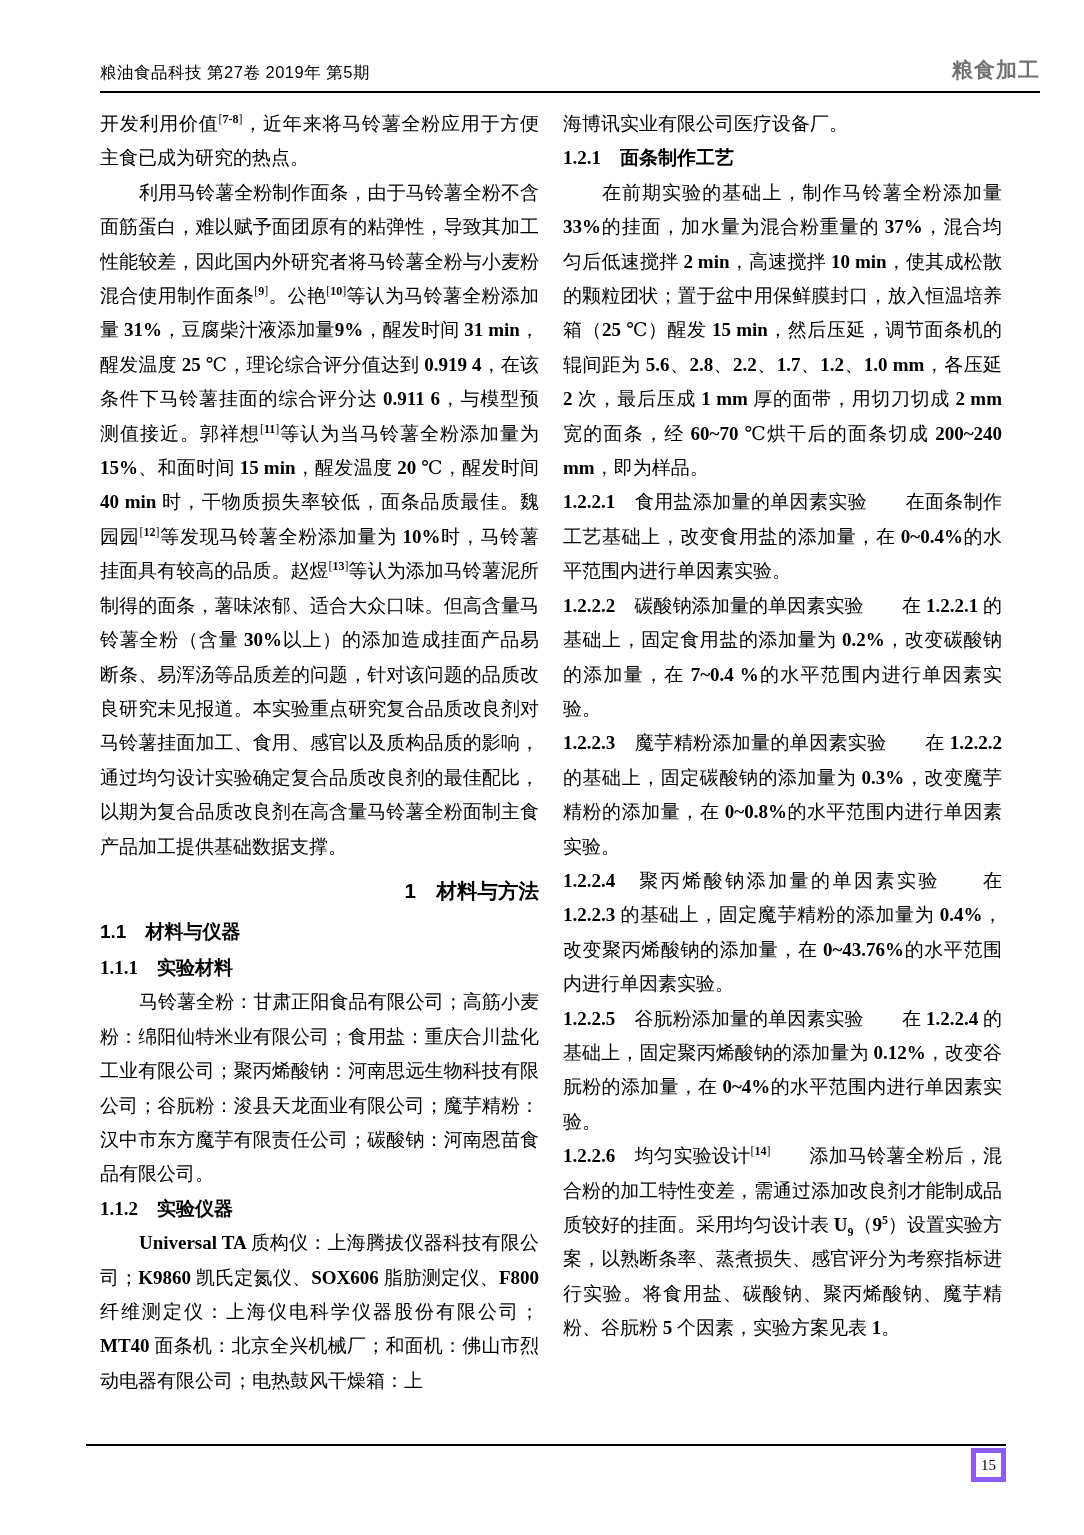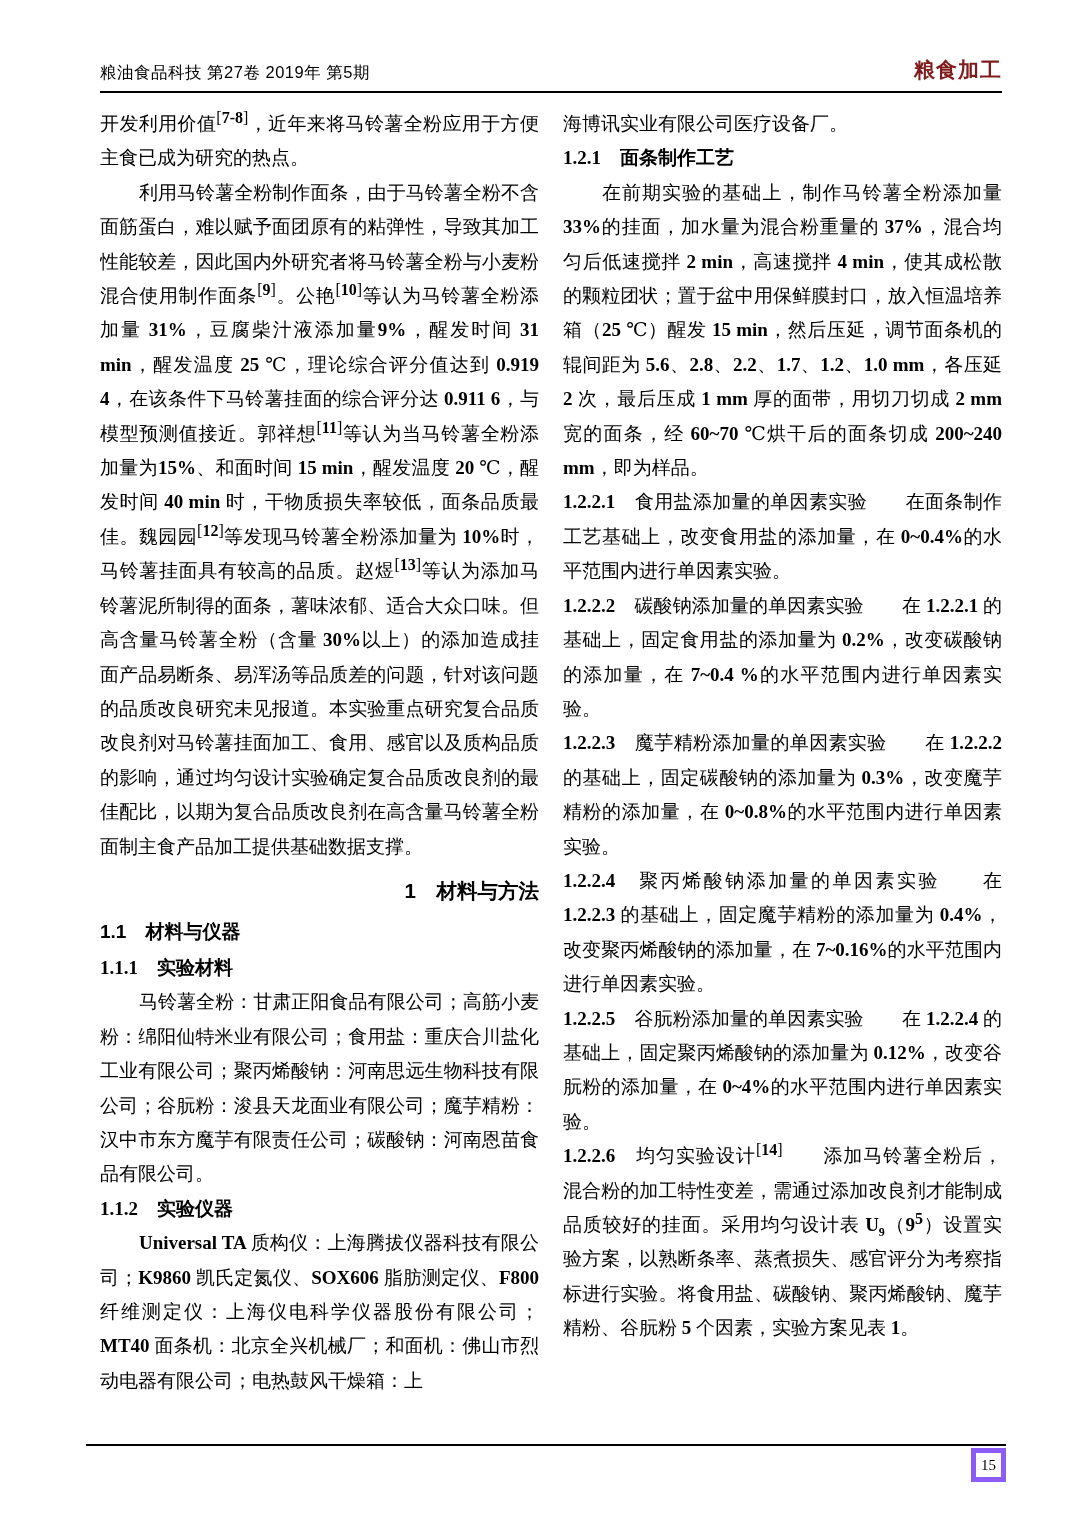--- a/index.html
+++ b/index.html
@@ -3,21 +3,21 @@
 <meta charset="utf-8">
 <style>
   html,body{margin:0;padding:0;background:#ffffff;}
   .page{
     position:relative;
     width:1084px;height:1535px;
     box-sizing:border-box;
     background:#ffffff;
     color:#000;
     font-family:"Liberation Serif","DejaVu Serif",serif;
-    padding:56px 82px 0 100px;
+    padding:56px 44px 0 100px;
     overflow:hidden;
   }
   .header{
     display:flex;justify-content:space-between;align-items:flex-end;
     border-bottom:2px solid #000;
     padding-bottom:7px;
   }
   .h-left{
     font-family:"Liberation Sans","DejaVu Sans",sans-serif;
     font-size:16.5px;letter-spacing:.5px;
@@ -41,61 +41,61 @@
     font-family:"Liberation Sans","DejaVu Sans",sans-serif;
     font-weight:bold;font-size:20.5px;
     margin:9px 0 5px;line-height:36px;text-align:right;
   }
   .h2{
     font-family:"Liberation Sans","DejaVu Sans",sans-serif;
     font-weight:bold;font-size:19px;
     margin:3px 0 2px;line-height:35px;text-align:left;
   }
   .h3{font-size:19px;text-align:left;font-weight:bold;}
-  sup{font-size:16px;line-height:0;}
+  sup{font-size:12px;line-height:0;}
   sub{font-size:12px;line-height:0;}
   .footer{
     position:absolute;left:86px;right:78px;top:1444px;
     border-top:2px solid #000;
   }
   .pagebox{
     margin-left:auto;margin-top:2px;
     width:25px;height:24px;
     border:5px solid #8b5cf6;
     text-align:center;font-size:15px;line-height:24px;
   }
 </style>
 </head>
 <body>
 
 <div class="page">
   <div class="header">
     <span class="h-left">粮油食品科技 第27卷 2019年 第5期</span>
-    <span class="h-right" style="color: #7f1d1d;">粮食加工</span>
+    <span class="h-right" style="color: #737373;">粮食加工</span>
   </div>
 
   <div class="columns">
     <div class="col">
         <div class="blk p">开发利用价值<sup>[<b>7-8</b>]</sup>，近年来将马铃薯全粉应用于方便主食已成为研究的热点。</div>
         <div class="blk p indent">利用马铃薯全粉制作面条，由于马铃薯全粉不含面筋蛋白，难以赋予面团原有的粘弹性，导致其加工性能较差，因此国内外研究者将马铃薯全粉与小麦粉混合使用制作面条<sup>[<b>9</b>]</sup>。公艳<sup>[<b>10</b>]</sup>等认为马铃薯全粉添加量 <b>31%</b>，豆腐柴汁液添加量<b>9%</b>，醒发时间 <b>31 min</b>，醒发温度 <b>25 </b>℃，理论综合评分值达到 <b>0.919 4</b>，在该条件下马铃薯挂面的综合评分达 <b>0.911 6</b>，与模型预测值接近。郭祥想<sup>[<b>11</b>]</sup>等认为当马铃薯全粉添加量为<b>15%</b>、和面时间 <b>15 min</b>，醒发温度 <b>20 </b>℃，醒发时间 <b>40 min </b>时，干物质损失率较低，面条品质最佳。魏园园<sup>[<b>12</b>]</sup>等发现马铃薯全粉添加量为 <b>10%</b>时，马铃薯挂面具有较高的品质。赵煜<sup>[<b>13</b>]</sup>等认为添加马铃薯泥所制得的面条，薯味浓郁、适合大众口味。但高含量马铃薯全粉（含量 <b>30%</b>以上）的添加造成挂面产品易断条、易浑汤等品质差的问题，针对该问题的品质改良研究未见报道。本实验重点研究复合品质改良剂对马铃薯挂面加工、食用、感官以及质构品质的影响，通过均匀设计实验确定复合品质改良剂的最佳配比，以期为复合品质改良剂在高含量马铃薯全粉面制主食产品加工提供基础数据支撑。</div>
         <div class="blk h1"><b>1</b>　材料与方法</div>
         <div class="blk h2"><b>1.1</b>　材料与仪器</div>
         <div class="blk h3"><b>1.1.1</b>　实验材料</div>
         <div class="blk p indent">马铃薯全粉：甘肃正阳食品有限公司；高筋小麦粉：绵阳仙特米业有限公司；食用盐：重庆合川盐化工业有限公司；聚丙烯酸钠：河南思远生物科技有限公司；谷朊粉：浚县天龙面业有限公司；魔芋精粉：汉中市东方魔芋有限责任公司；碳酸钠：河南恩苗食品有限公司。</div>
         <div class="blk h3"><b>1.1.2</b>　实验仪器</div>
         <div class="blk p indent"><b>Universal TA </b>质构仪：上海腾拔仪器科技有限公司；<b>K9860 </b>凯氏定氮仪、<b>SOX606 </b>脂肪测定仪、<b>F800 </b>纤维测定仪：上海仪电科学仪器股份有限公司；<b>MT40 </b>面条机：北京全兴机械厂；和面机：佛山市烈动电器有限公司；电热鼓风干燥箱：上</div>
       </div>
     <div class="col">
         <div class="blk p">海博讯实业有限公司医疗设备厂。</div>
         <div class="blk h3"><b>1.2.1</b>　面条制作工艺</div>
-        <div class="blk p indent">在前期实验的基础上，制作马铃薯全粉添加量 <b>33%</b>的挂面，加水量为混合粉重量的 <b>37%</b>，混合均匀后低速搅拌 <b>2 min</b>，高速搅拌 <b>4 min</b>，使其成松散的颗粒团状；置于盆中用保鲜膜封口，放入恒温培养箱（<b>25 </b>℃）醒发 <b>15 min</b>，然后压延，调节面条机的辊间距为 <b>5.6</b>、<b>2.8</b>、<b>2.2</b>、<b>1.7</b>、<b>1.2</b>、<b>1.0 mm</b>，各压延 <b>2 </b>次，最后压成 <b>1 mm </b>厚的面带，用切刀切成 <b>2 mm </b>宽的面条，经 <b>60~70 </b>℃烘干后的面条切成 <b>200~240 mm</b>，即为样品。</div>
+        <div class="blk p indent">在前期实验的基础上，制作马铃薯全粉添加量 <b>33%</b>的挂面，加水量为混合粉重量的 <b>37%</b>，混合均匀后低速搅拌 <b>2 min</b>，高速搅拌 <b>10 min</b>，使其成松散的颗粒团状；置于盆中用保鲜膜封口，放入恒温培养箱（<b>25 </b>℃）醒发 <b>15 min</b>，然后压延，调节面条机的辊间距为 <b>5.6</b>、<b>2.8</b>、<b>2.2</b>、<b>1.7</b>、<b>1.2</b>、<b>1.0 mm</b>，各压延 <b>2 </b>次，最后压成 <b>1 mm </b>厚的面带，用切刀切成 <b>2 mm </b>宽的面条，经 <b>60~70 </b>℃烘干后的面条切成 <b>200~240 mm</b>，即为样品。</div>
         <div class="blk p"><b>1.2.2.1</b>　食用盐添加量的单因素实验　　在面条制作工艺基础上，改变食用盐的添加量，在 <b>0~0.4%</b>的水平范围内进行单因素实验。</div>
         <div class="blk p"><b>1.2.2.2</b>　碳酸钠添加量的单因素实验　　在 <b>1.2.2.1 </b>的基础上，固定食用盐的添加量为 <b>0.2%</b>，改变碳酸钠的添加量，在 <b>7~0.4 %</b>的水平范围内进行单因素实验。</div>
         <div class="blk p"><b>1.2.2.3</b>　魔芋精粉添加量的单因素实验　　在 <b>1.2.2.2 </b>的基础上，固定碳酸钠的添加量为 <b>0.3%</b>，改变魔芋精粉的添加量，在 <b>0~0.8%</b>的水平范围内进行单因素实验。</div>
-        <div class="blk p"><b>1.2.2.4</b>　聚丙烯酸钠添加量的单因素实验　　在 <b>1.2.2.3 </b>的基础上，固定魔芋精粉的添加量为 <b>0.4%</b>，改变聚丙烯酸钠的添加量，在 <b>7~0.16%</b>的水平范围内进行单因素实验。</div>
+        <div class="blk p"><b>1.2.2.4</b>　聚丙烯酸钠添加量的单因素实验　　在 <b>1.2.2.3 </b>的基础上，固定魔芋精粉的添加量为 <b>0.4%</b>，改变聚丙烯酸钠的添加量，在 <b>0~43.76%</b>的水平范围内进行单因素实验。</div>
         <div class="blk p"><b>1.2.2.5</b>　谷朊粉添加量的单因素实验　　在 <b>1.2.2.4 </b>的基础上，固定聚丙烯酸钠的添加量为 <b>0.12%</b>，改变谷朊粉的添加量，在 <b>0~4%</b>的水平范围内进行单因素实验。</div>
         <div class="blk p"><b>1.2.2.6</b>　均匀实验设计<sup>[<b>14</b>]</sup>　　添加马铃薯全粉后，混合粉的加工特性变差，需通过添加改良剂才能制成品质较好的挂面。采用均匀设计表 <b>U</b><sub><b>9</b></sub>（<b>9</b><sup><b>5</b></sup>）设置实验方案，以熟断条率、蒸煮损失、感官评分为考察指标进行实验。将食用盐、碳酸钠、聚丙烯酸钠、魔芋精粉、谷朊粉 <b>5 </b>个因素，实验方案见表 <b>1</b>。</div>
       </div>
   </div>
 
   <div class="footer">
     <div class="pagebox">15</div>
   </div>
 </div>
 

